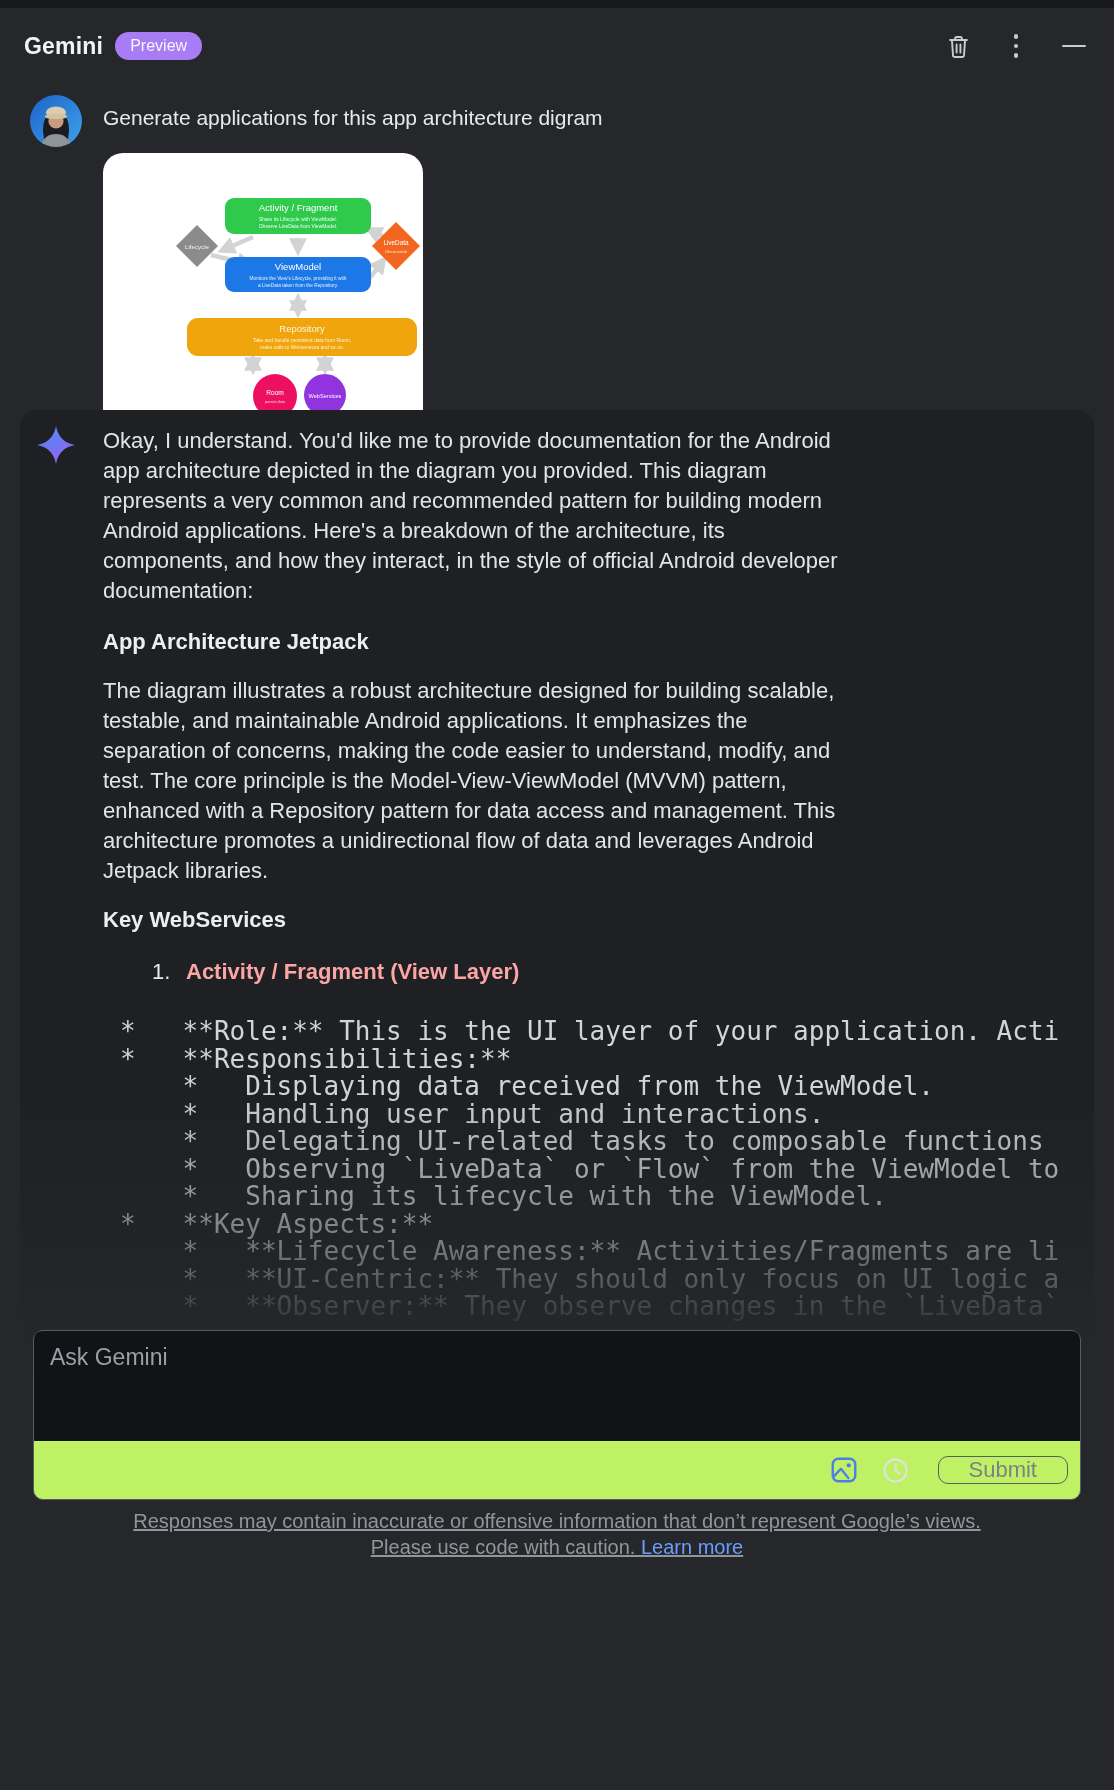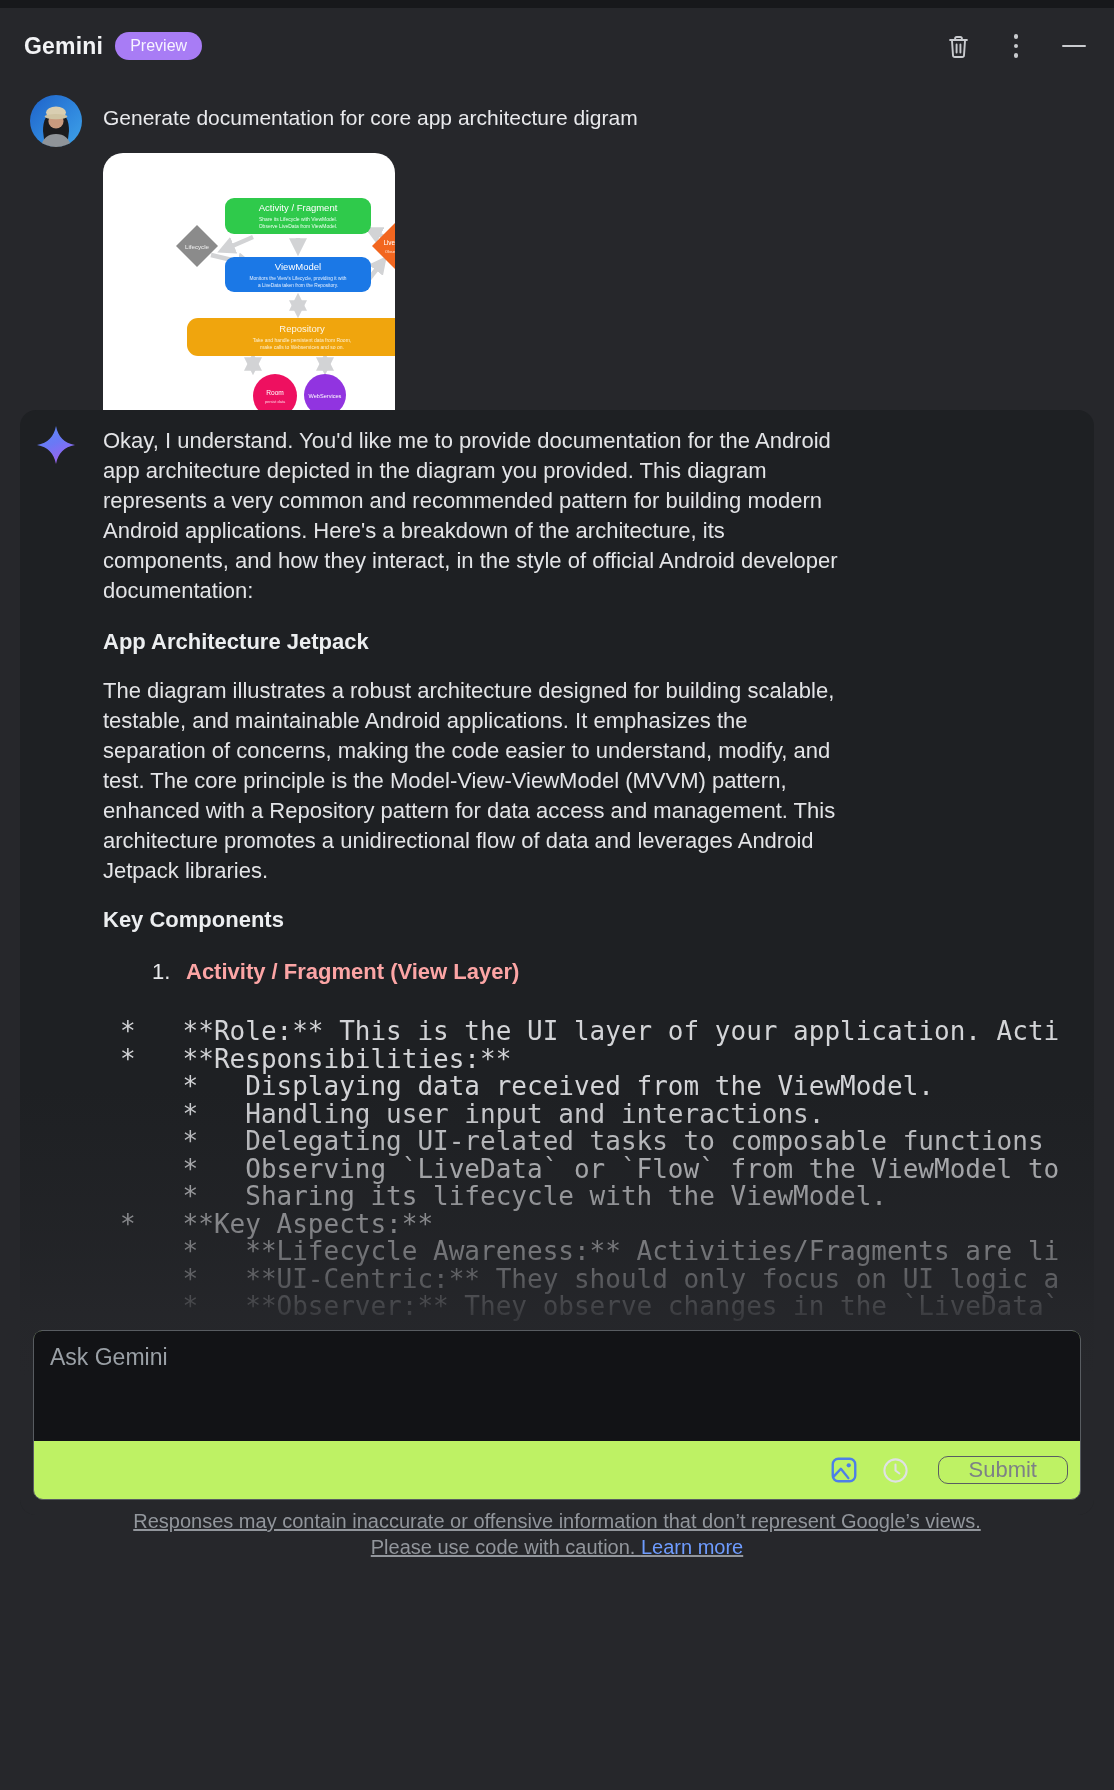--- a/index.html
+++ b/index.html
@@ -16,21 +16,21 @@
   .kebab{display:flex;flex-direction:column;gap:5px;align-items:center;}
   .kebab i{width:4.5px;height:4.5px;border-radius:50%;background:#c9cbcf;display:block;}
   .minus{width:24px;height:2.6px;background:#c9cbcf;border-radius:2px;}
 
   
   .avatar{position:absolute;left:30px;top:95px;width:52px;height:52px;border-radius:50%;overflow:hidden;
           background:linear-gradient(135deg,#1e62c9 0%,#2f86dd 55%,#3fa3e8 100%);}
   .user-text{position:absolute;left:103px;top:106px;font-size:21px;color:#e8e9ec;}
 
   
-  .diagram-card{position:absolute;left:103px;top:153px;width:292px;height:277px;background:#ffffff;
+  .diagram-card{position:absolute;left:103px;top:153px;width:320px;height:277px;background:#ffffff;
                 border-radius:20px;overflow:hidden;cursor:pointer;}
 
   
   .response-card{position:absolute;left:20px;top:410px;width:1074px;height:1105px;background:#1e2023;
                  border-radius:16px;overflow:hidden;}
   .sparkle{position:absolute;left:17px;top:16px;width:38px;height:38px;}
   .resp-content{margin:0 20px 0 83px;padding-top:16px;}
   .resp-p{font-size:22px;line-height:30px;white-space:pre-line;color:#e3e4e7;margin:0;}
   .resp-h{font-size:22px;line-height:28px;font-weight:700;color:#eceef0;margin:22px 0 0 0;}
   .resp-p2{margin-top:20px;}
@@ -91,21 +91,21 @@
   <div class="avatar">
     <svg width="52" height="52" viewBox="0 0 52 52">
       <rect x="0" y="0" width="52" height="52" fill="none"></rect>
       <path d="M13 36c0-10 3-19 13-19s13 9 13 19l-2 16H15z" fill="#1b1c1f"></path>
       <circle cx="26" cy="26" r="7.6" fill="#c99a7e"></circle>
       <ellipse cx="26" cy="17.5" rx="10" ry="6" fill="#d9ceb1"></ellipse>
       <ellipse cx="26" cy="21.6" rx="11.4" ry="2.6" fill="#cfc3a2"></ellipse>
       <path d="M11 52c1.5-9 7-13 15-13s13.5 4 15 13z" fill="#8f9499"></path>
     </svg>
   </div>
-  <div class="user-text">Generate documentation for core app architecture digram</div>
+  <div class="user-text">Generate applications for this app architecture digram</div>
 
   <div class="diagram-card">
     <svg width="320" height="277" viewBox="0 0 320 277">
       <defs>
         <marker id="ah" markerWidth="4" markerHeight="4" refX="2.6" refY="2" orient="auto">
           <path d="M0,0 L4,2 L0,4 Z" fill="#d2d3d5"></path>
         </marker>
         <marker id="ahs" markerWidth="4" markerHeight="4" refX="1.4" refY="2" orient="auto">
           <path d="M4,0 L0,2 L4,4 Z" fill="#d2d3d5"></path>
         </marker>
@@ -188,21 +188,21 @@
 components, and how they interact, in the style of official Android developer
 documentation:</p>
       <h3 class="resp-h">App Architecture Jetpack</h3>
       <p class="resp-p resp-p2">The diagram illustrates a robust architecture designed for building scalable,
 testable, and maintainable Android applications. It emphasizes the
 separation of concerns, making the code easier to understand, modify, and
 test. The core principle is the Model-View-ViewModel (MVVM) pattern,
 enhanced with a Repository pattern for data access and management. This
 architecture promotes a unidirectional flow of data and leverages Android
 Jetpack libraries.</p>
-      <h3 class="resp-h resp-h2">Key Components</h3>
+      <h3 class="resp-h resp-h2">Key WebServices</h3>
       <div class="list-row">
         <span class="list-num">1.</span>
         <span class="list-label">Activity / Fragment (View Layer)</span>
       </div>
       <div class="code-block">*   **Role:** This is the UI layer of your application. Acti
 *   **Responsibilities:**
     *   Displaying data received from the ViewModel.
     *   Handling user input and interactions.
     *   Delegating UI-related tasks to composable functions
     *   Observing `LiveData` or `Flow` from the ViewModel to

